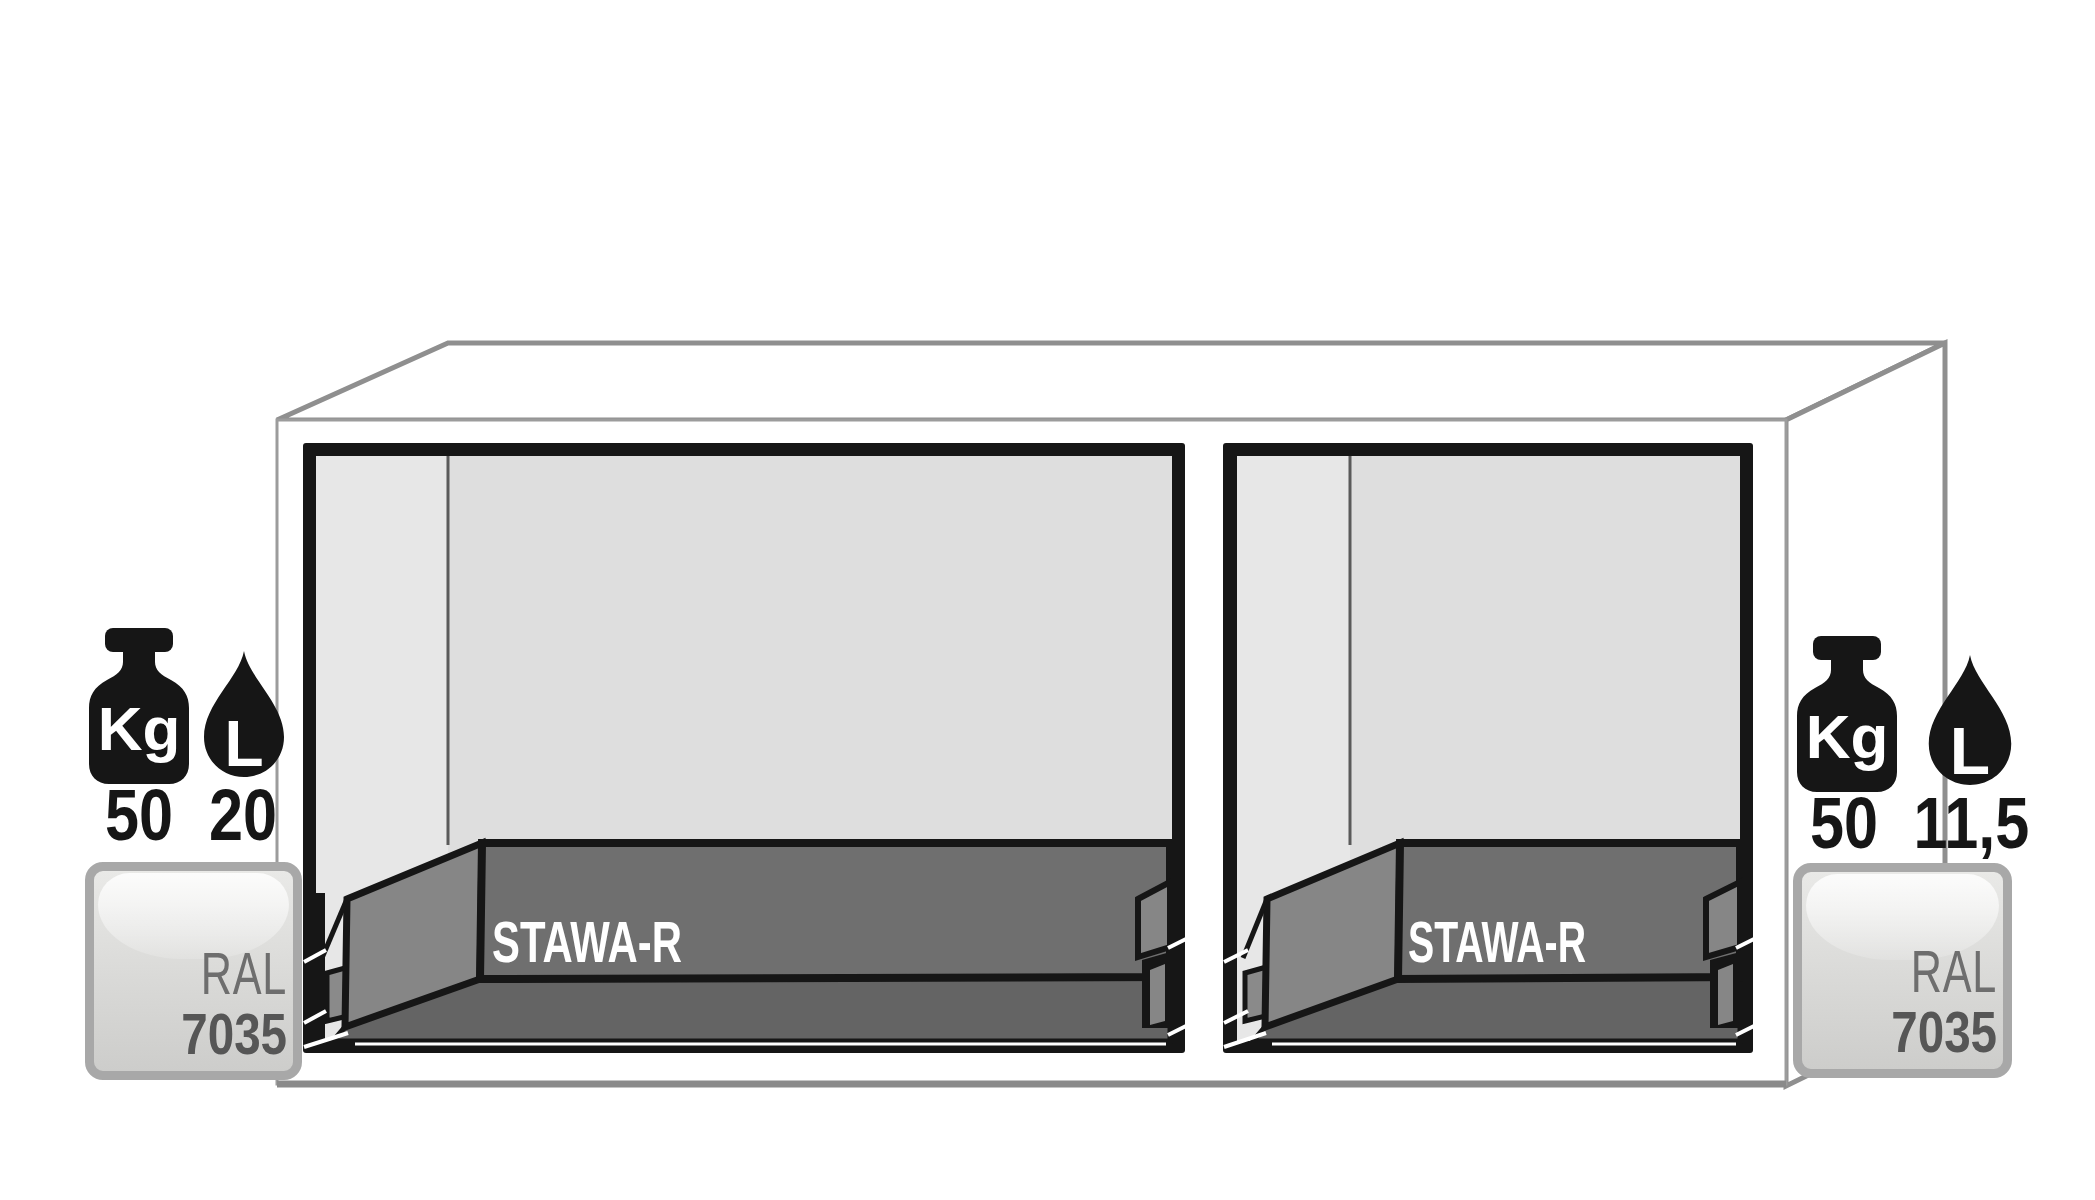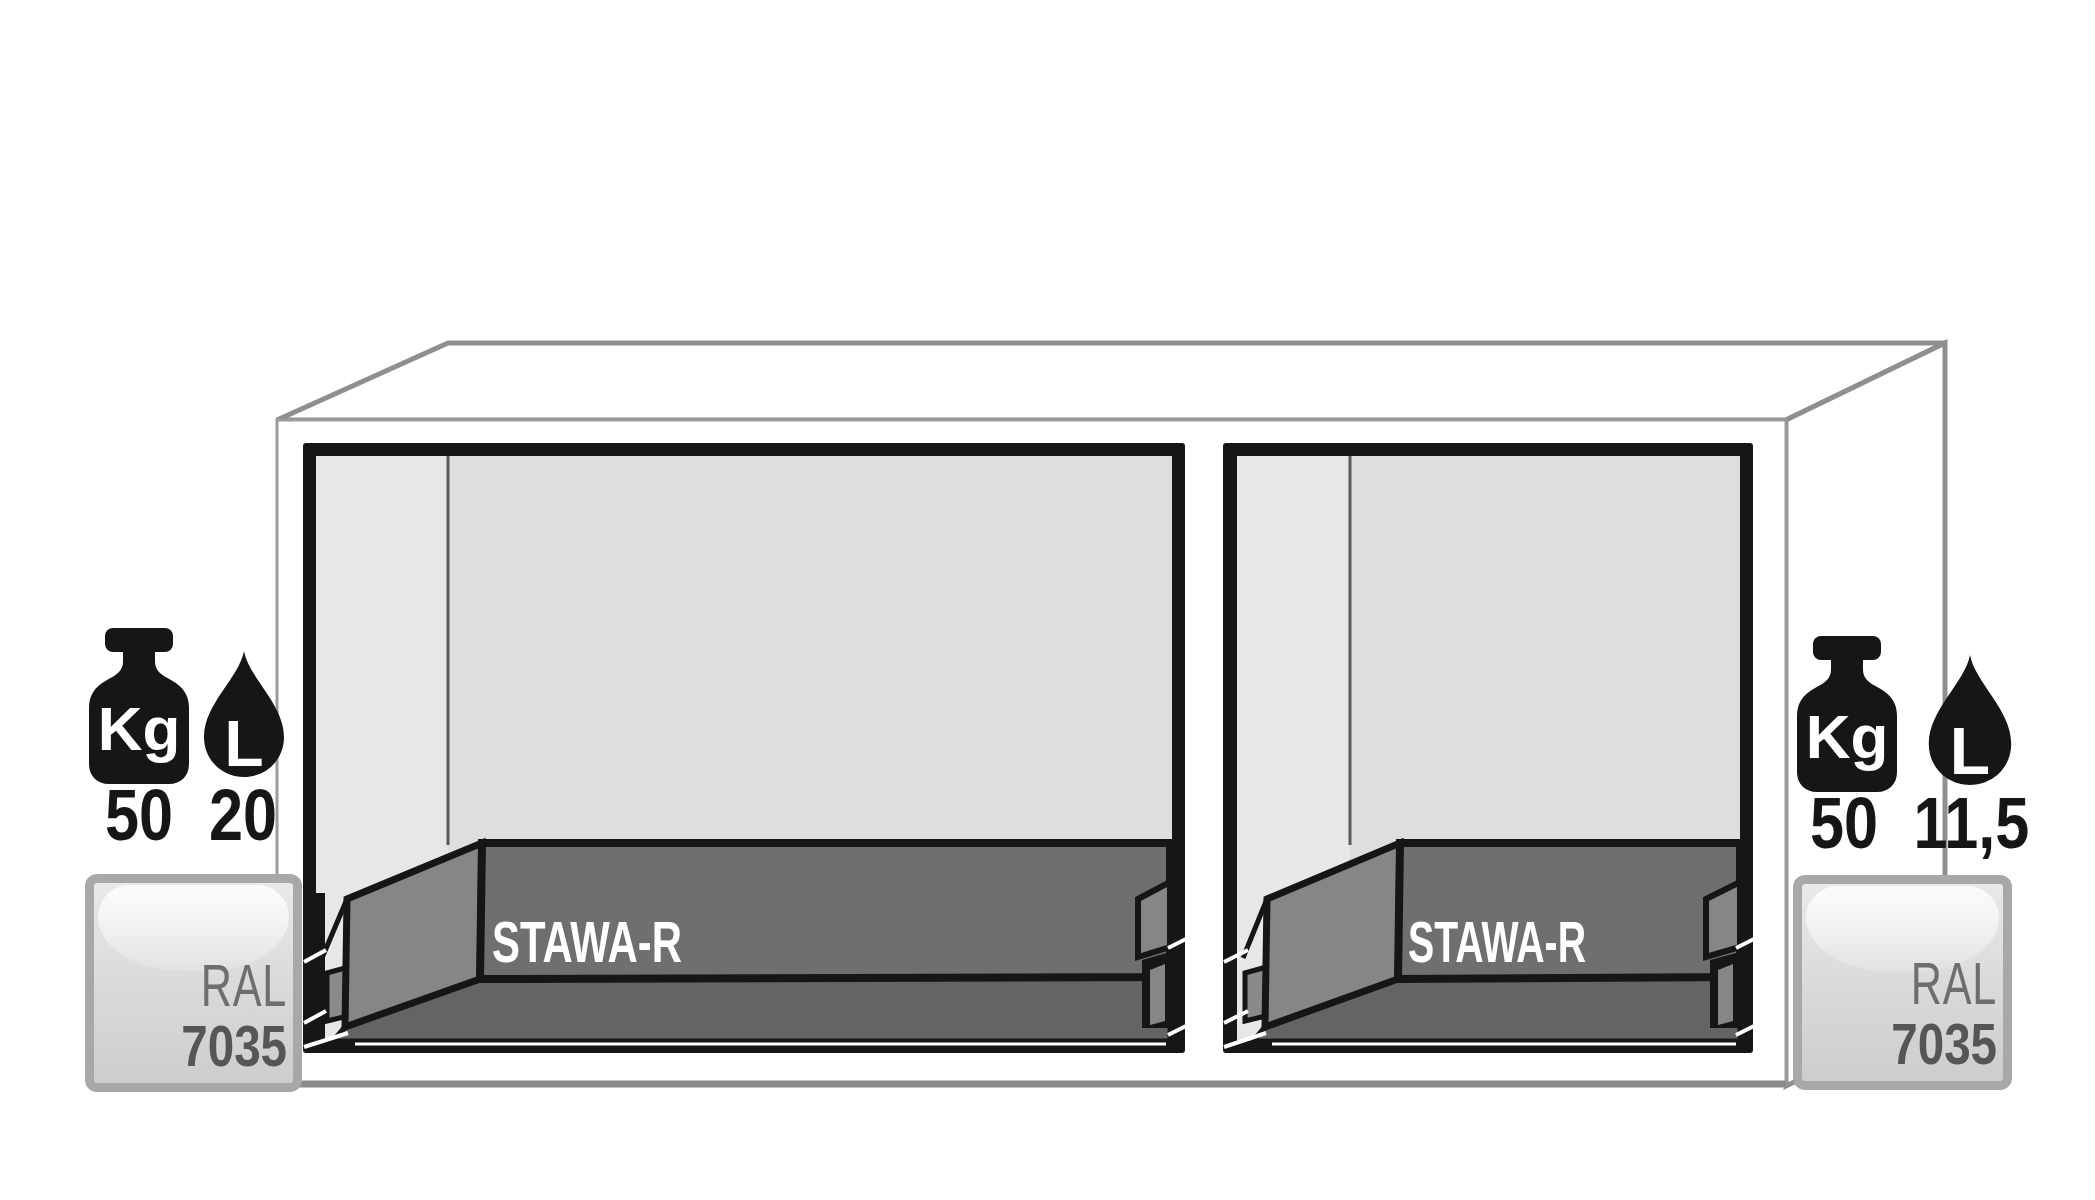--- a/index.html
+++ b/index.html
@@ -15,24 +15,23 @@
   .cap-value{
     position:absolute;z-index:4;
     font-weight:bold;font-size:72px;line-height:1;
     color:#161616;text-align:center;
     transform:scaleX(.85);transform-origin:center;
     white-space:nowrap;
   }
   .ral-badge{
     position:absolute;z-index:2;
     box-sizing:border-box;
-    border:9px solid #a8a8a8;border-radius:12px;
+    border:9px solid #a8a8a8;border-radius:18px;
     background:linear-gradient(180deg,#e9e9e7 0%,#d9d9d7 55%,#cdcdcb 100%);
     overflow:hidden;
-    margin-top:12px;
   }
   .ral-badge .gloss{
     position:absolute;left:4px;right:4px;top:2px;height:86px;
     border-radius:36px 36px 50% 50% / 36px 36px 62px 62px;
     background:linear-gradient(180deg,rgba(255,255,255,.85),rgba(255,255,255,.15));
     pointer-events:none;
   }
   .ral-text{
     position:absolute;right:6px;bottom:8px;
     text-align:right;

